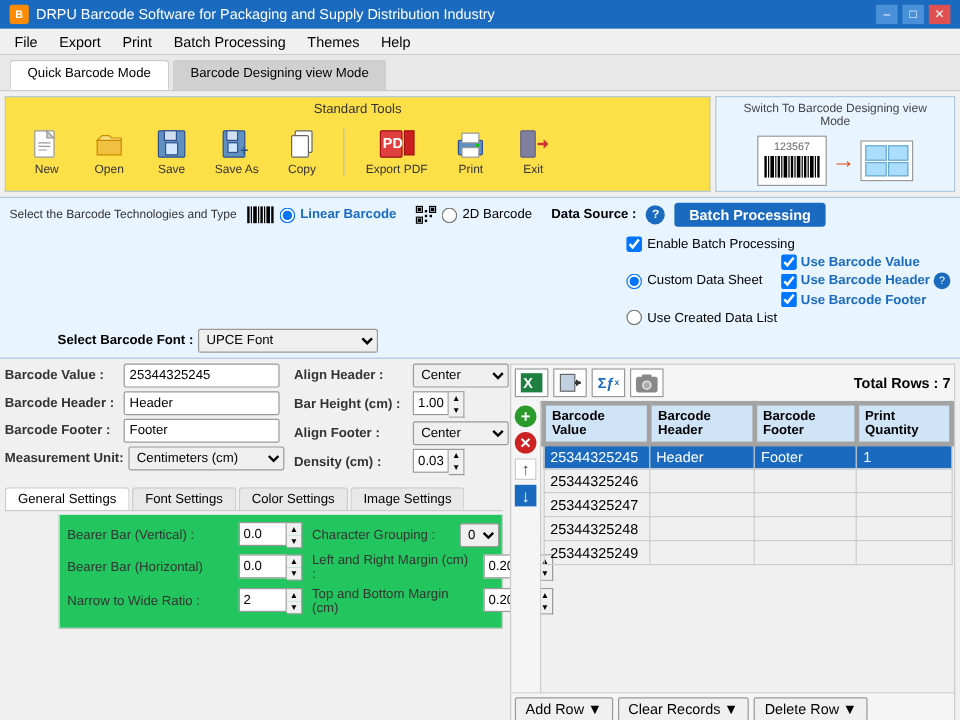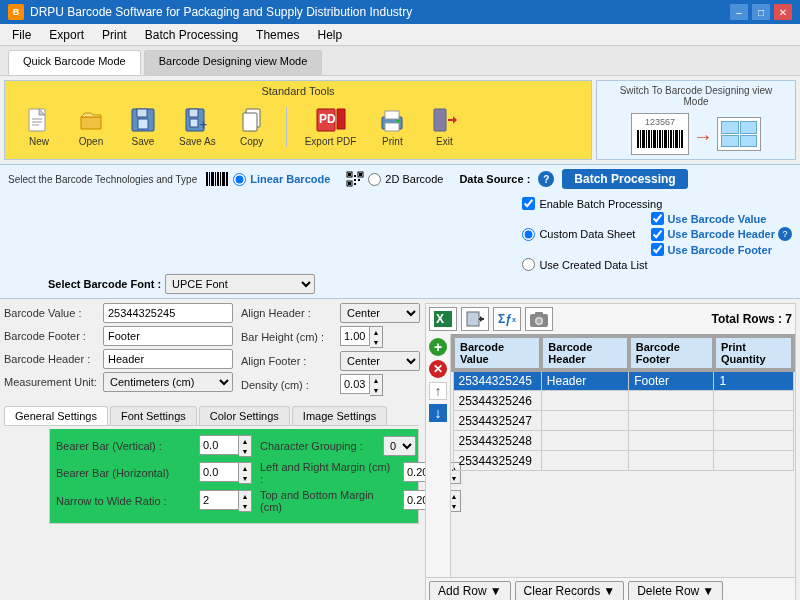--- a/index.html
+++ b/index.html
@@ -24,21 +24,21 @@
     .toolbar-label { text-align: center; font-size: 11px; color: #333; margin-bottom: 4px; }
     .toolbar { display: flex; align-items: center; gap: 8px; padding: 2px 8px; }
     .tool-btn { display: flex; flex-direction: column; align-items: center; gap: 2px; cursor: pointer; padding: 3px 6px; border-radius: 3px; min-width: 40px; }
     .tool-icon { width: 32px; height: 28px; display: flex; align-items: center; justify-content: center; }
     .tool-label { font-size: 10px; color: #333; }
     .toolbar-divider { width: 1px; height: 40px; background: #b0c0d0; margin: 0 4px; }
     .designing-icons { display: flex; gap: 4px; align-items: center; }
 
     
     .form-group { display: flex; align-items: center; gap: 4px; margin-bottom: 3px; }
-    .form-label { font-size: 11px; color: #333; white-space: nowrap; min-width: 95px; }
+    .form-label { font-size: 11px; color: #333; white-space: nowrap; min-width: 95px; font-weight: bold; }
     .form-input { border: 1px solid #999; border-radius: 2px; padding: 2px 4px; font-size: 11px; height: 20px; }
     .form-input-md { width: 130px; }
     .form-select { border: 1px solid #999; border-radius: 2px; padding: 1px 2px; font-size: 11px; height: 20px; }
 
     
     .batch-header { background: #1a6bbf; color: white; padding: 3px 12px; border-radius: 3px; font-size: 12px; font-weight: bold; cursor: pointer; }
 
     .data-table { width: 100%; border-collapse: collapse; font-size: 11px; }
     .data-table th { background: #d0e4f8; border: 4px solid #a3a3a3; padding: 3px 5px; text-align: left; font-size: 11px; font-weight: 600; }
     .data-table td { border: 1px solid #ccc; padding: 2px 5px; height: 20px; }
@@ -329,26 +329,26 @@
 
   <div style="display:flex; flex-direction:column; gap:3px; width:415px;">
 
     <div style="display:flex; gap:8px;">
       <div style="flex:1;">
         <div class="form-group">
           <span class="form-label">Barcode Value :</span>
           <input class="form-input form-input-md" value="25344325245" style="">
         </div>
         <div class="form-group">
+          <span class="form-label">Barcode Header :</span>
+          <input class="form-input form-input-md" value="Header" style="">
+        </div>
+        <div class="form-group">
           <span class="form-label">Barcode Footer :</span>
           <input class="form-input form-input-md" value="Footer" style="">
-        </div>
-        <div class="form-group">
-          <span class="form-label">Barcode Header :</span>
-          <input class="form-input form-input-md" value="Header" style="">
         </div>
         <div class="form-group">
           <span class="form-label">Measurement Unit:</span>
           <select class="form-select" style="width:130px;">
             <option>Centimeters (cm)</option>
           </select>
         </div>
       </div>
       <div style="flex:1;">
         <div class="form-group">

